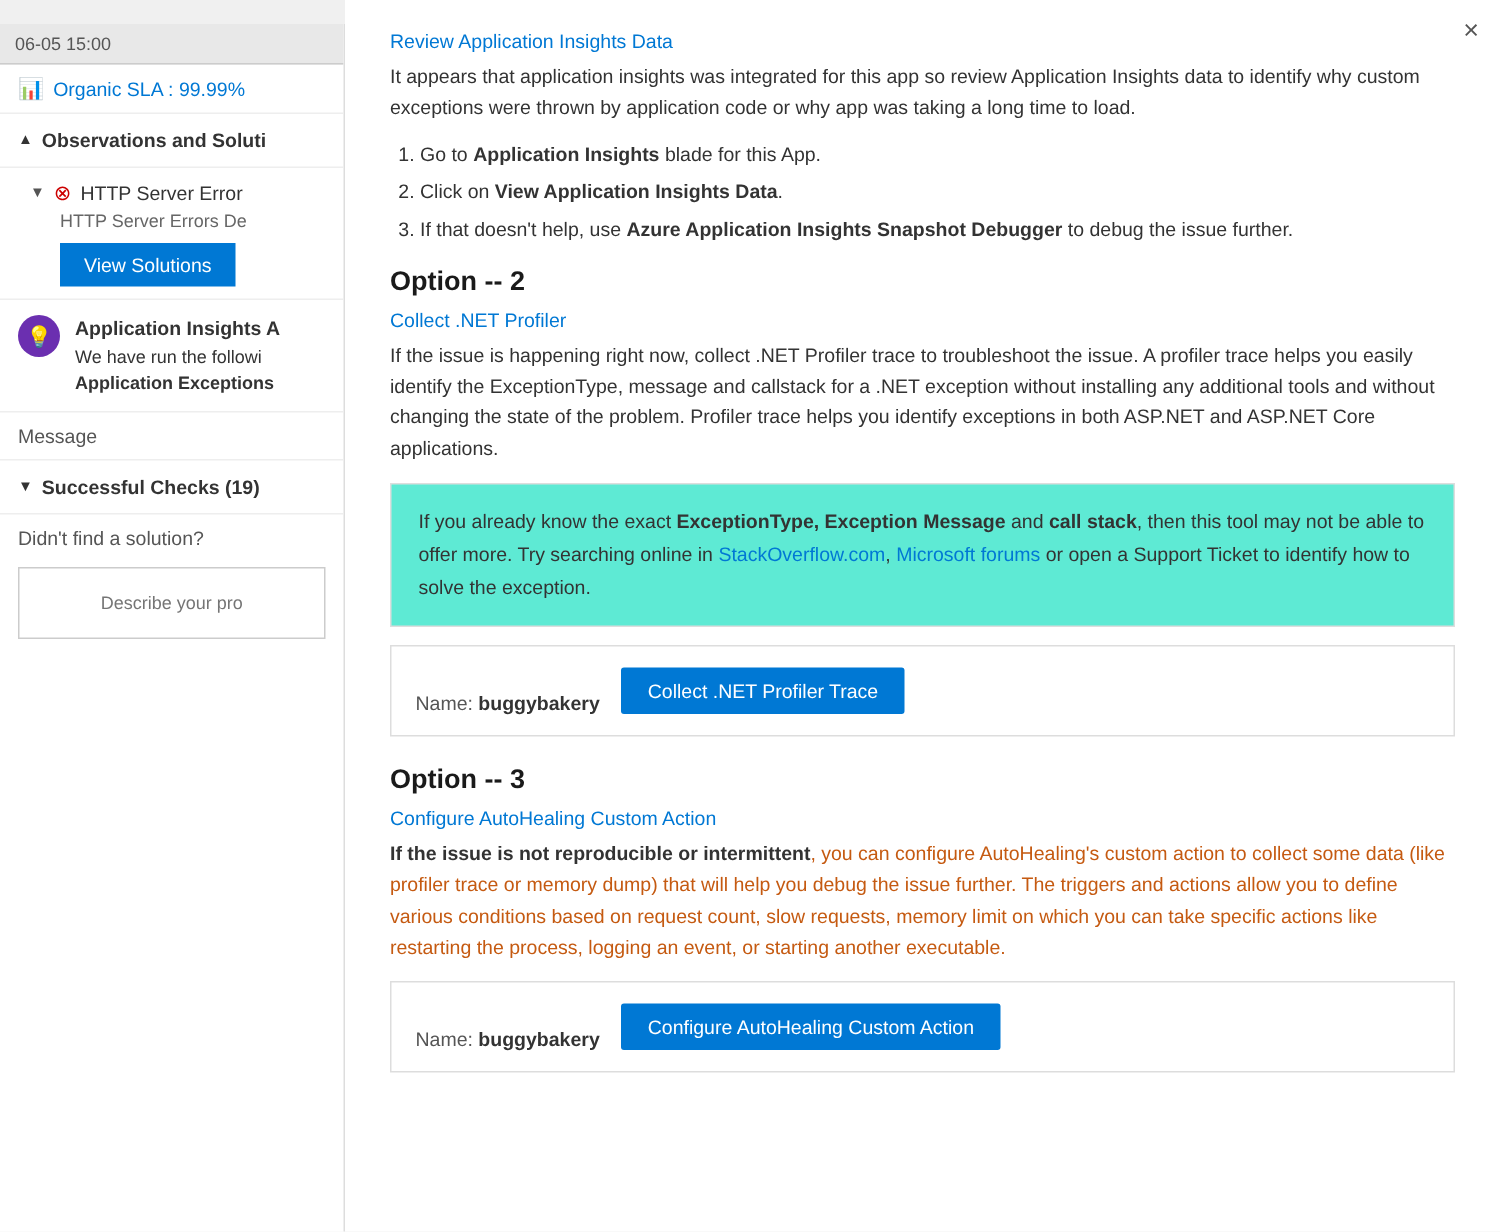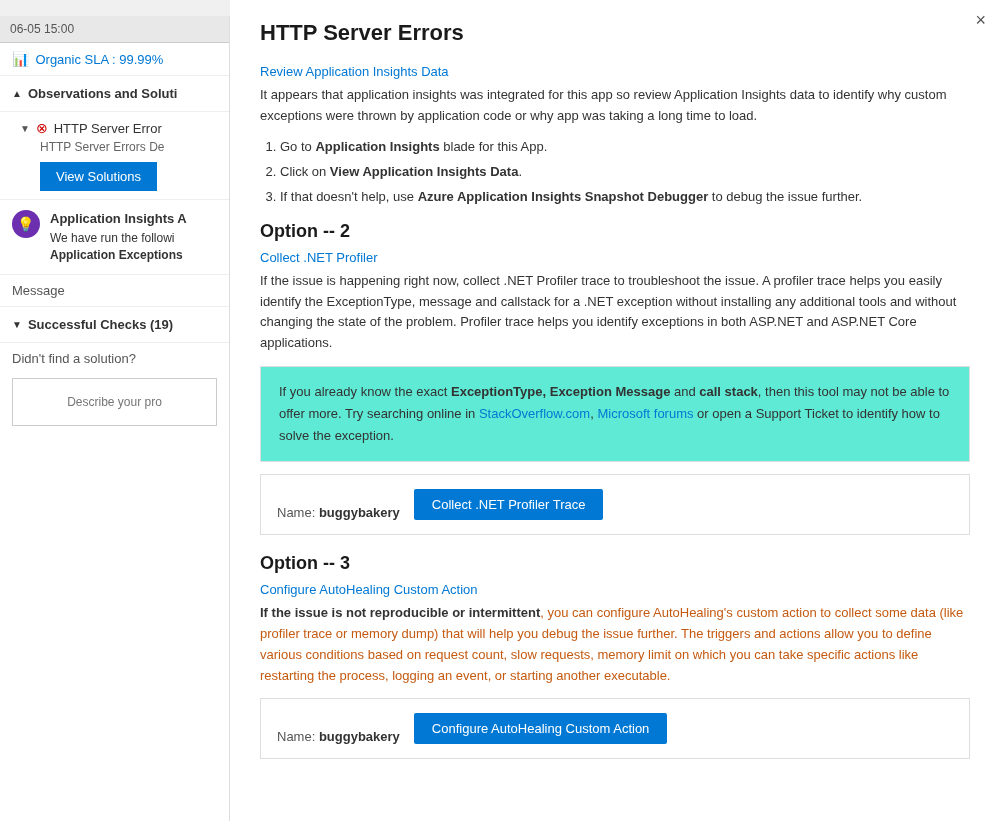--- a/index.html
+++ b/index.html
@@ -328,21 +328,20 @@
 
   <div class="didnt-find">Didn't find a solution?</div>
   <input class="describe-input" type="text" placeholder="Describe your pro" style="">
 
 </div>
 
 <div class="right-panel">
 
   <button class="close-btn">×</button>
 
-  <h1 class="main-title">HTTP Server Errors</h1>
 
   <div class="option-section">
     <div class="option-subtitle">Review Application Insights Data</div>
     <div class="option-desc">It appears that application insights was integrated for this app so review Application Insights data to identify why custom exceptions were thrown by application code or why app was taking a long time to load.</div>
     <ol class="option-list">
       <li>Go to <strong>Application Insights</strong> blade for this App.</li>
       <li>Click on <strong>View Application Insights Data</strong>.</li>
       <li>If that doesn't help, use <strong>Azure Application Insights Snapshot Debugger</strong> to debug the issue further.</li>
     </ol>
   </div>

